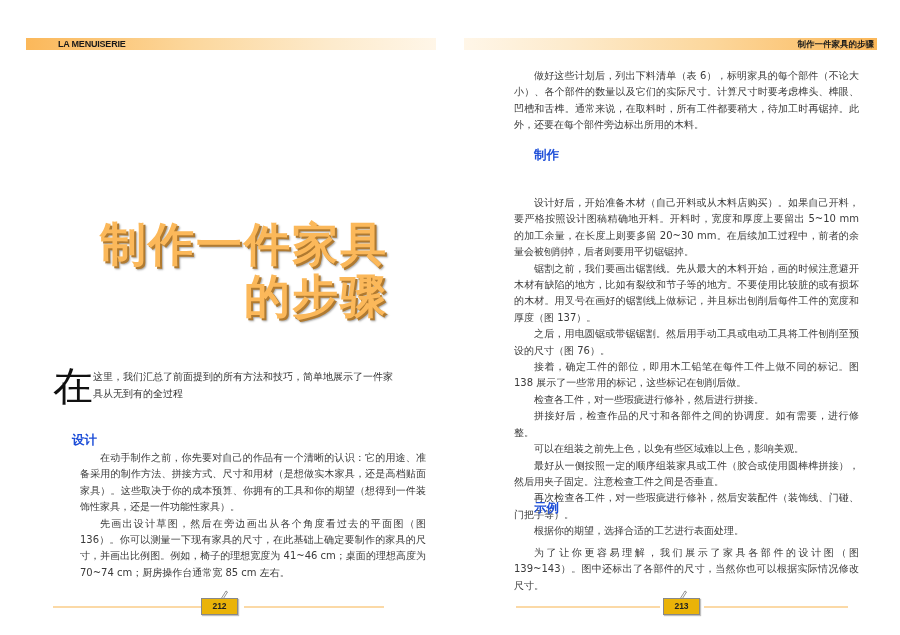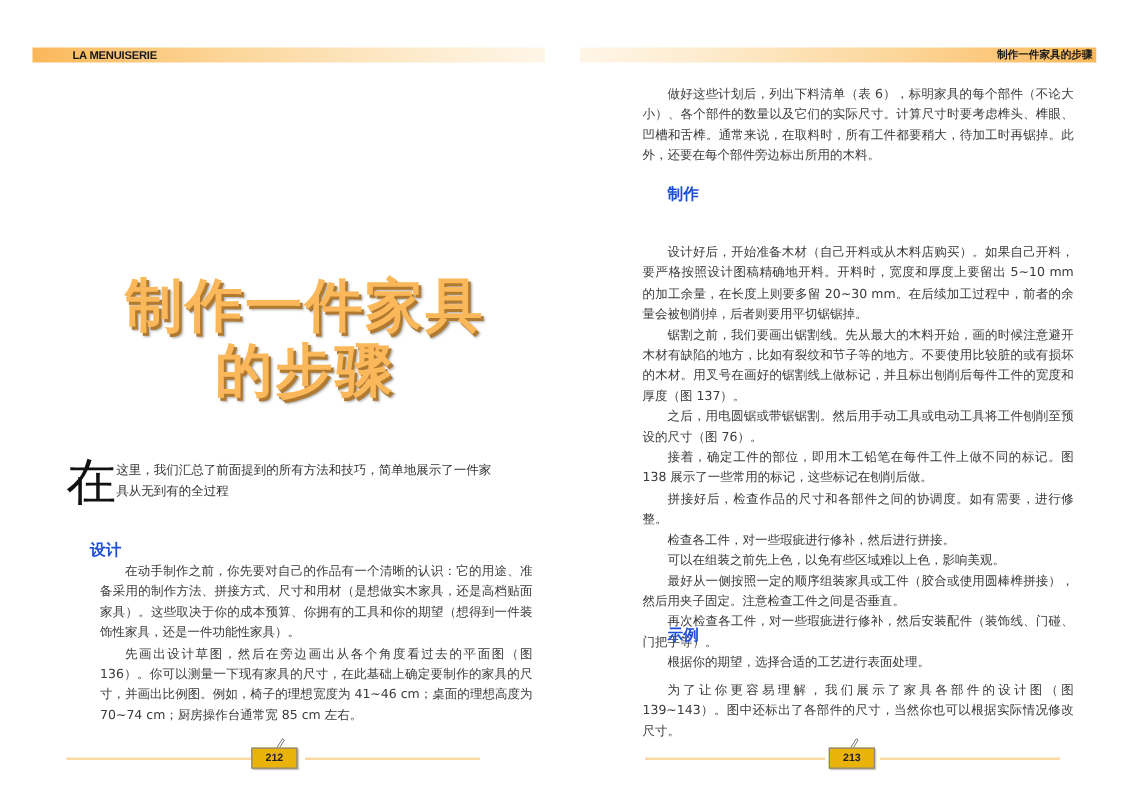--- a/index.html
+++ b/index.html
@@ -20,24 +20,24 @@
   }
   .right .header-bar {
     left: 14px; width: 413px;
     background: linear-gradient(to left, #fbb85a 0%, #fcd79c 40%, #fdebcd 75%, #fff6e8 100%);
   }
   .header-text {
     position: absolute; top: 0; line-height: 12px; font-size: 9px; font-weight: bold; color: #1a1a1a;
     font-family: "Liberation Sans", sans-serif;
   }
   .left .header-text { left: 3px; letter-spacing: -0.2px; margin-left: 29px; }
-  .right .header-text { right: 3px; font-family: Liberation Mono, monospace; font-size: 8.5px; }
+  .right .header-text { right: 3px; font-family: Liberation Serif, serif; font-size: 8.5px; }
 
   .chapter-title {
-    position: absolute; right: 62px; top: 218px; text-align: center;
+    position: absolute; right: 62px; top: 218px; text-align: right;
     font-size: 46px; font-weight: bold; line-height: 52px; color: #fbb85a;
     text-shadow: 2px 2px 0 #b07a30, 3px 3px 2px rgba(0,0,0,0.35);
     letter-spacing: 2px;
     font-family: "DejaVu Sans", sans-serif;
   }
 
   .dropcap {
     position: absolute; left: 53px; top: 364px; font-size: 40px; line-height: 44px; color: #111;
     font-family: "DejaVu Serif", serif;
   }
@@ -104,22 +104,22 @@
   <div class="body-block" style="left:64px; top:68px; width:345px;">
     <p>做好这些计划后，列出下料清单（表 6），标明家具的每个部件（不论大小）、各个部件的数量以及它们的实际尺寸。计算尺寸时要考虑榫头、榫眼、凹槽和舌榫。通常来说，在取料时，所有工件都要稍大，待加工时再锯掉。此外，还要在每个部件旁边标出所用的木料。</p>
   </div>
 
   <div class="section-heading" style="left:84px; top:147px;">制作</div>
   <div class="body-block" style="left:64px; top:164px; width:345px;margin-top:31px;">
     <p>设计好后，开始准备木材（自己开料或从木料店购买）。如果自己开料，要严格按照设计图稿精确地开料。开料时，宽度和厚度上要留出 5~10 mm 的加工余量，在长度上则要多留 20~30 mm。在后续加工过程中，前者的余量会被刨削掉，后者则要用平切锯锯掉。</p>
     <p>锯割之前，我们要画出锯割线。先从最大的木料开始，画的时候注意避开木材有缺陷的地方，比如有裂纹和节子等的地方。不要使用比较脏的或有损坏的木材。用叉号在画好的锯割线上做标记，并且标出刨削后每件工件的宽度和厚度（图 137）。</p>
     <p>之后，用电圆锯或带锯锯割。然后用手动工具或电动工具将工件刨削至预设的尺寸（图 76）。</p>
     <p>接着，确定工件的部位，即用木工铅笔在每件工件上做不同的标记。图 138 展示了一些常用的标记，这些标记在刨削后做。</p>
+    <p>检查各工件，对一些瑕疵进行修补，然后进行拼接。</p>
     <p>拼接好后，检查作品的尺寸和各部件之间的协调度。如有需要，进行修整。</p>
-    <p>检查各工件，对一些瑕疵进行修补，然后进行拼接。</p>
     <p>可以在组装之前先上色，以免有些区域难以上色，影响美观。</p>
     <p>最好从一侧按照一定的顺序组装家具或工件（胶合或使用圆棒榫拼接），然后用夹子固定。注意检查工件之间是否垂直。</p>
     <p>再次检查各工件，对一些瑕疵进行修补，然后安装配件（装饰线、门碰、门把手等）。</p>
     <p>根据你的期望，选择合适的工艺进行表面处理。</p>
   </div>
 
   <div class="section-heading" style="left:84px; top:500px;">示例</div>
   <div class="body-block" style="left:64px; top:545px; width:345px;">
     <p>为了让你更容易理解，我们展示了家具各部件的设计图（图 139~143）。图中还标出了各部件的尺寸，当然你也可以根据实际情况修改尺寸。</p>
   </div>

